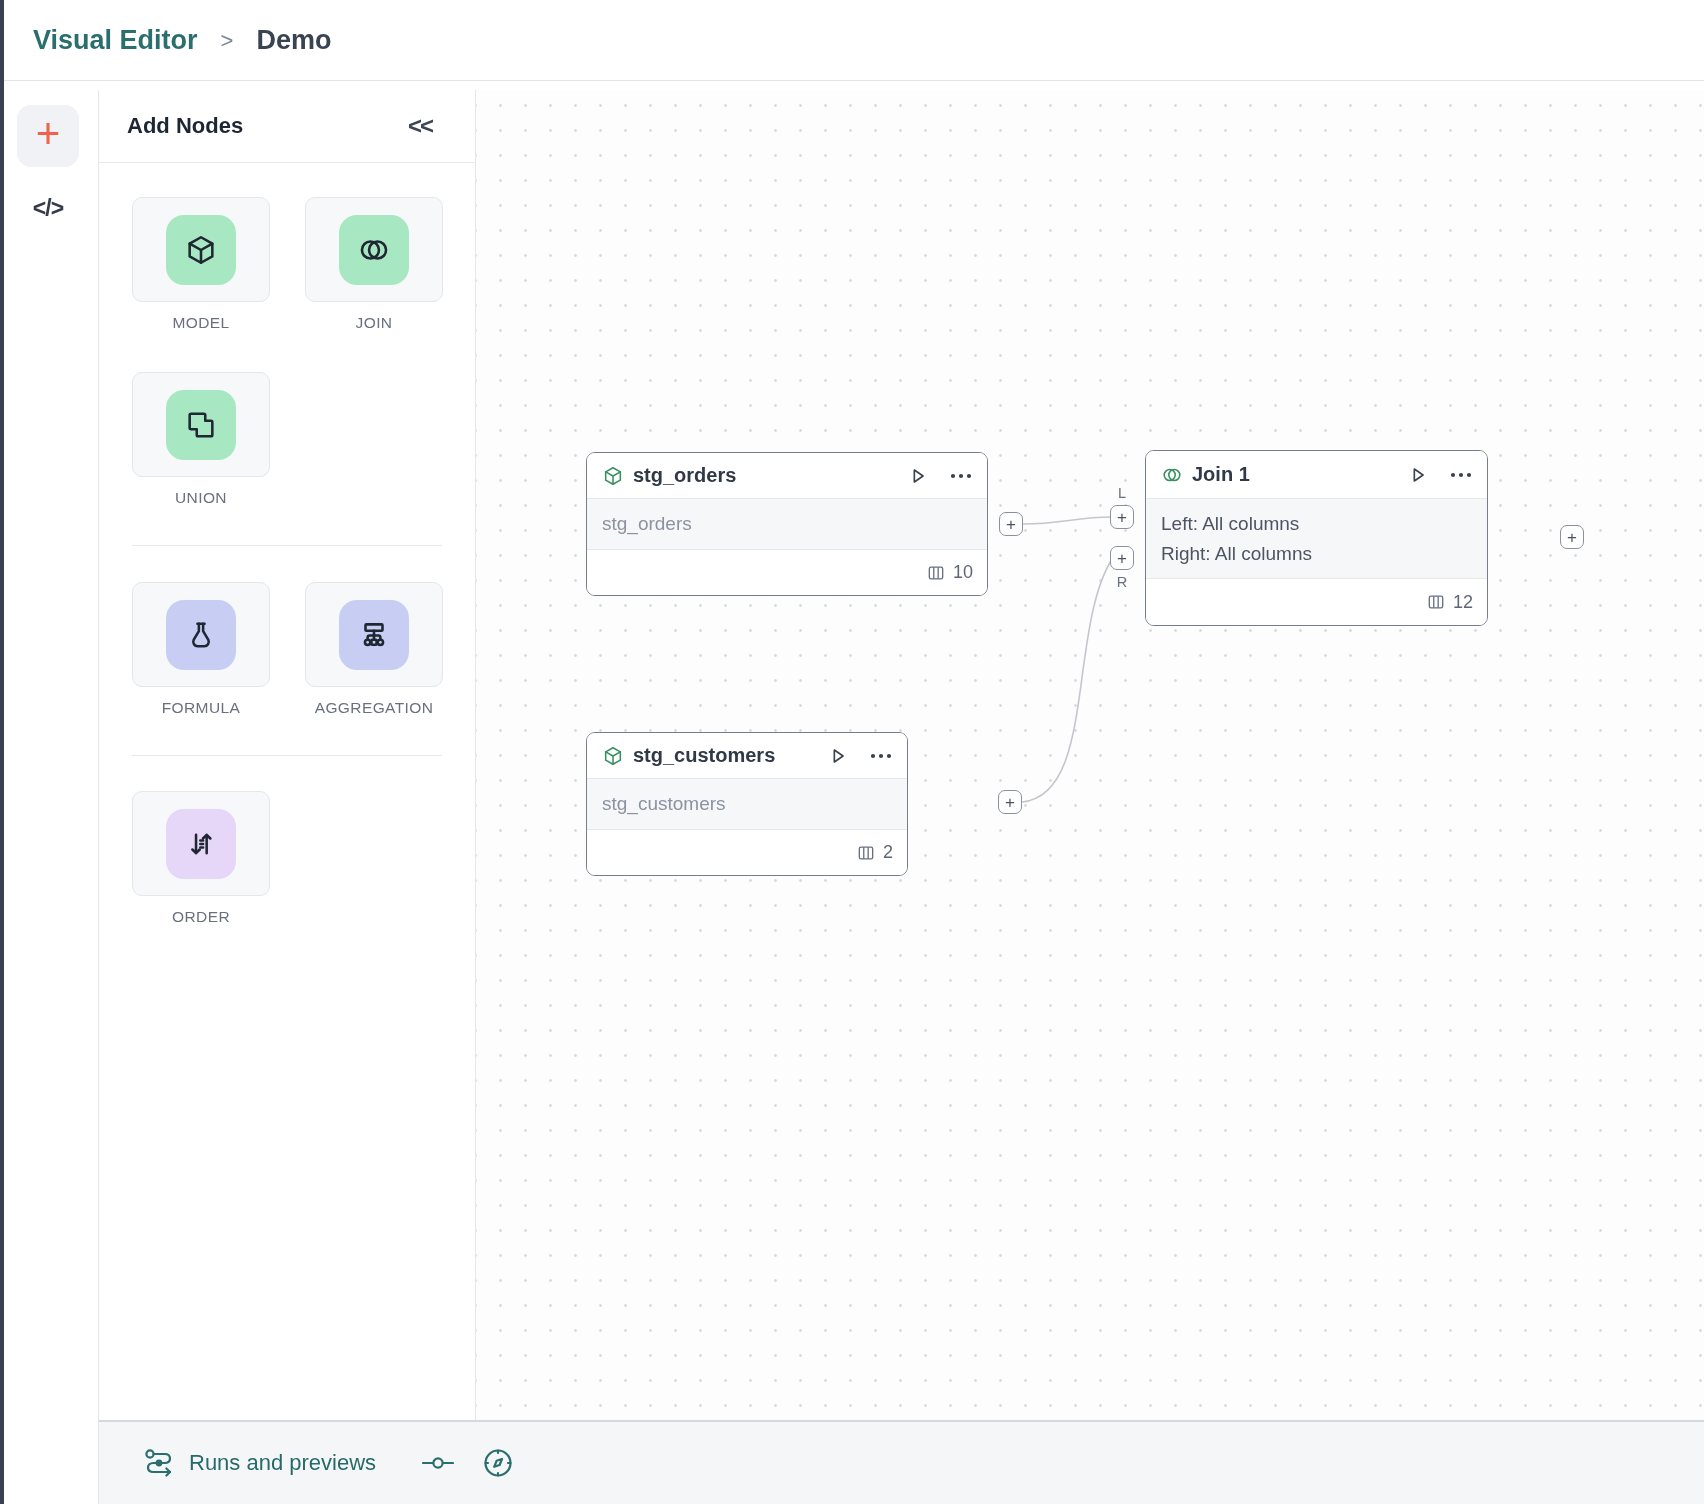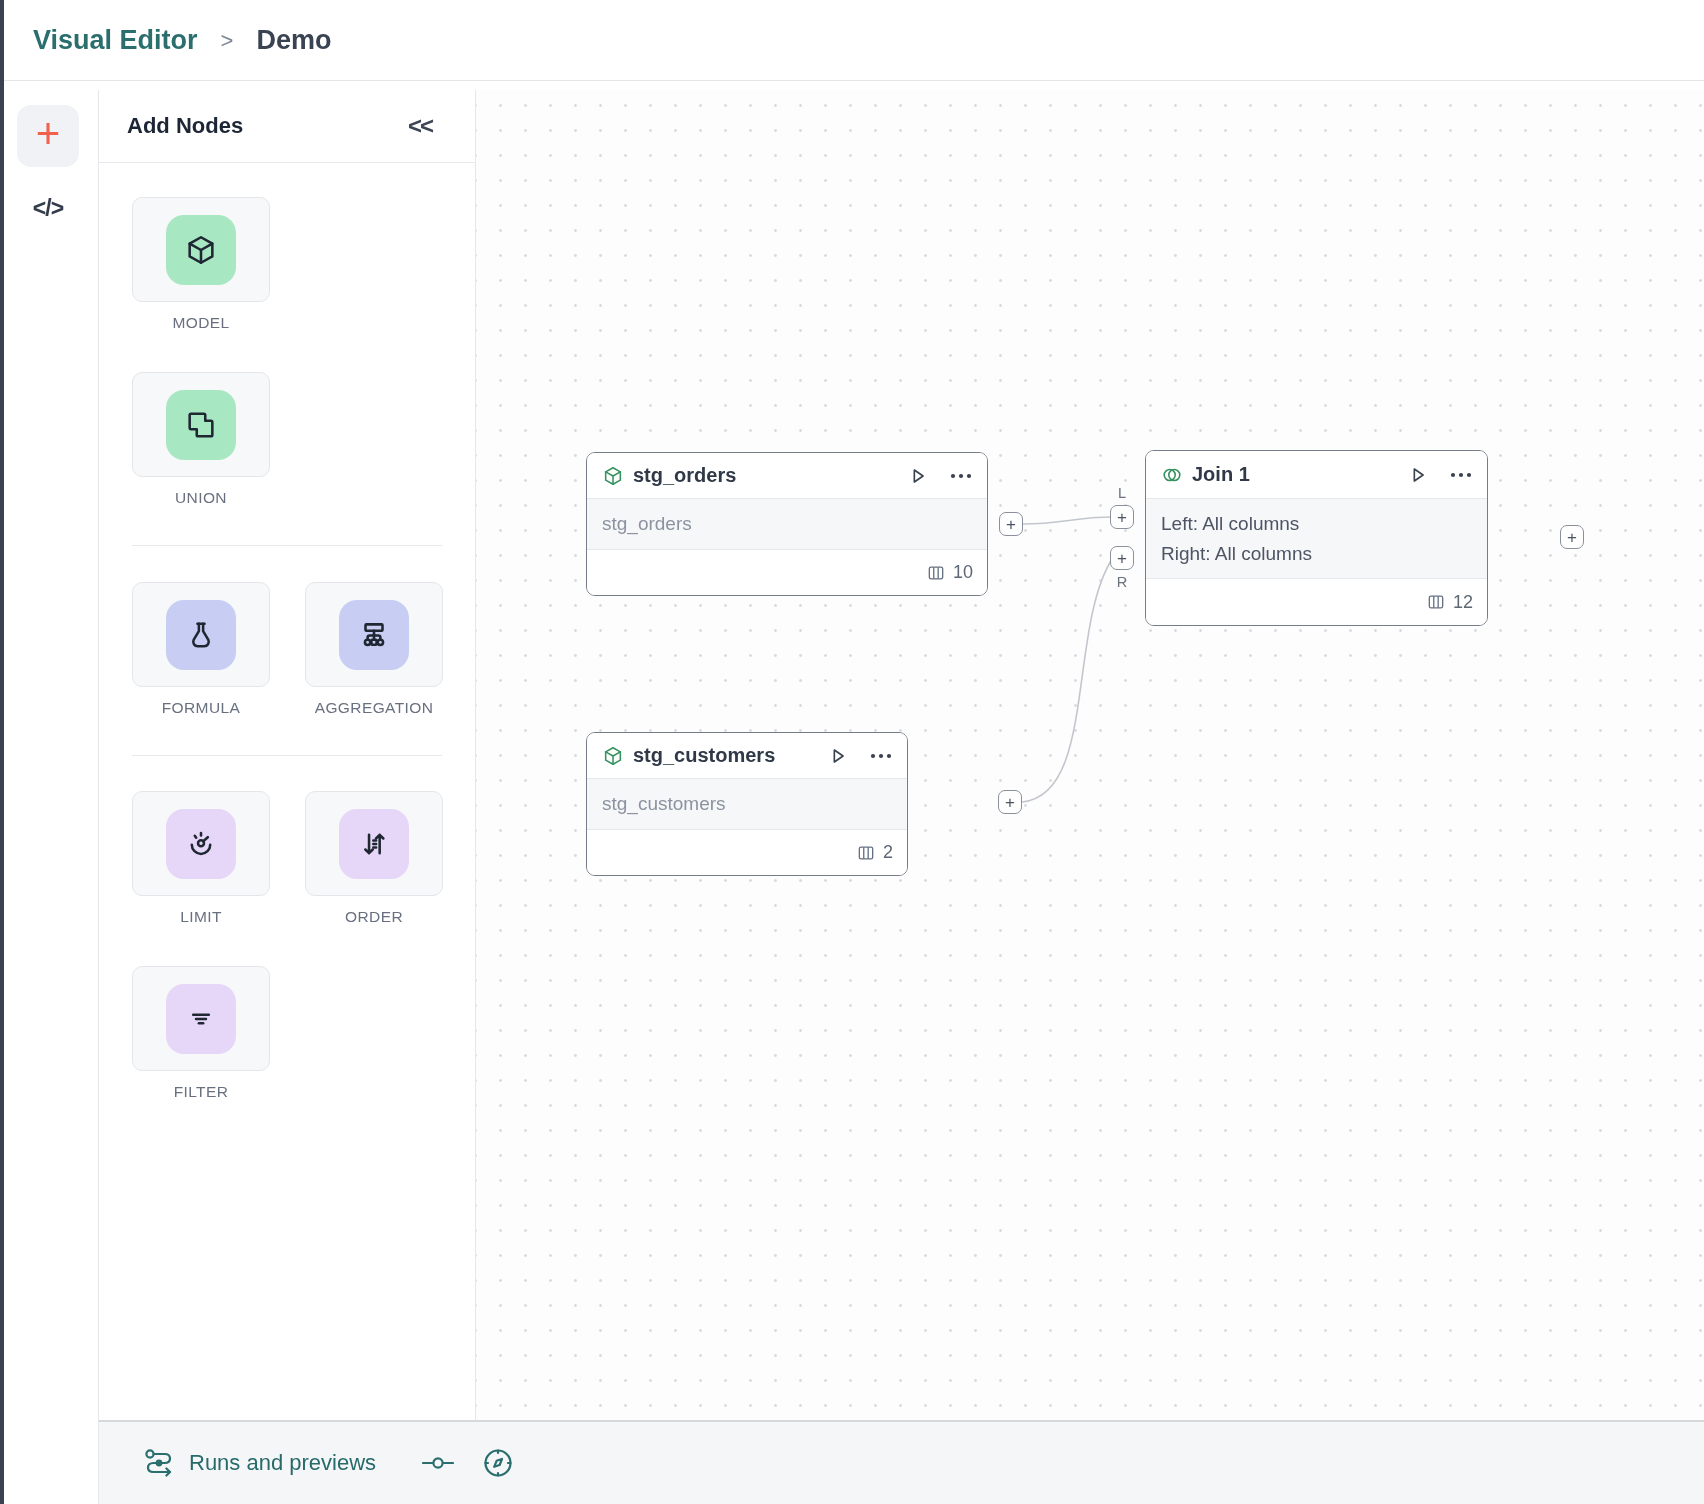--- a/index.html
+++ b/index.html
@@ -106,20 +106,31 @@
             <div class="tile-ic">
               <svg width="34" height="34" viewBox="0 0 24 24">
                   <path d="M12 3 L20 7.5 V16.5 L12 21 L4 16.5 V7.5 Z"></path>
                   <path d="M4 7.5 L12 12 L20 7.5"></path>
                   <path d="M12 12 V21"></path>
                 </svg>
             </div>
           </div>
           <div class="tile-label">MODEL</div>
         </div>
+        <div class="tile-cell">
+          <div class="tile c-green">
+            <div class="tile-ic">
+              <svg width="34" height="34" viewBox="0 0 24 24">
+                  <circle cx="9.5" cy="12" r="6"></circle>
+                  <circle cx="14.5" cy="12" r="6"></circle>
+                </svg>
+            </div>
+          </div>
+          <div class="tile-label">JOIN</div>
+        </div>
       </div>
 
       <div class="tile-row">
         <div class="tile-cell">
           <div class="tile c-green">
             <div class="tile-ic">
               <svg width="34" height="34" viewBox="0 0 24 24">
                   <path d="M4 5 a1 1 0 0 1 1 -1 h9 a1 1 0 0 1 1 1 v4 h4 a1 1 0 0 1 1 1 v9 a1 1 0 0 1 -1 1 h-9 a1 1 0 0 1 -1 -1 v-4 H5 a1 1 0 0 1 -1 -1 Z"></path>
                 </svg>
             </div>
@@ -160,58 +171,30 @@
         </div>
       </div>
 
       <div class="p-divider d2"></div>
 
       <div class="tile-row">
         <div class="tile-cell">
           <div class="tile c-lilac">
             <div class="tile-ic">
               <svg width="34" height="34" viewBox="0 0 24 24">
-                  <path d="M5.5 12.5 a6.5 6.5 0 0 0 13 0"></path>
-                  <circle cx="12" cy="11.5" r="2.1"></circle>
-                  <path d="M13.6 10 L16.8 7.2"></path>
-                  <path d="M7.6 6.2 L8.6 7.6"></path>
-                  <path d="M12 4.2 v1.8"></path>
-                </svg>
-            </div>
-          </div>
-          <div class="tile-label">LIMIT</div>
-        </div>
-        <div class="tile-cell">
-          <div class="tile c-lilac">
-            <div class="tile-ic">
-              <svg width="34" height="34" viewBox="0 0 24 24">
                   <path d="M8.5 5.5 V18.5 M8.5 18.5 l-2.6 -2.6 M8.5 18.5 l2.6 -2.6"></path>
                   <path d="M16 18.5 V5.5 M16 5.5 l-2.6 2.6 M16 5.5 l2.6 2.6"></path>
                   <path d="M11.5 9.5 h2 M11.5 12 h2 M11.5 14.5 h2"></path>
                 </svg>
             </div>
           </div>
           <div class="tile-label">ORDER</div>
         </div>
       </div>
 
-      <div class="tile-row">
-        <div class="tile-cell">
-          <div class="tile c-lilac">
-            <div class="tile-ic">
-              <svg width="34" height="34" viewBox="0 0 24 24">
-                  <path d="M6.5 9 h11"></path>
-                  <path d="M8.5 12 h7"></path>
-                  <path d="M10.5 15 h3"></path>
-                </svg>
-            </div>
-          </div>
-          <div class="tile-label">FILTER</div>
-        </div>
-      </div>
 
     </div>
   </aside>
 
   <main class="canvas">
     <svg class="edges" width="1228" height="1330">
       <path d="M547,434 C585,434 600,427 636,427"></path>
       <path d="M546,712 C620,705 592,540 636,469"></path>
     </svg>
 

